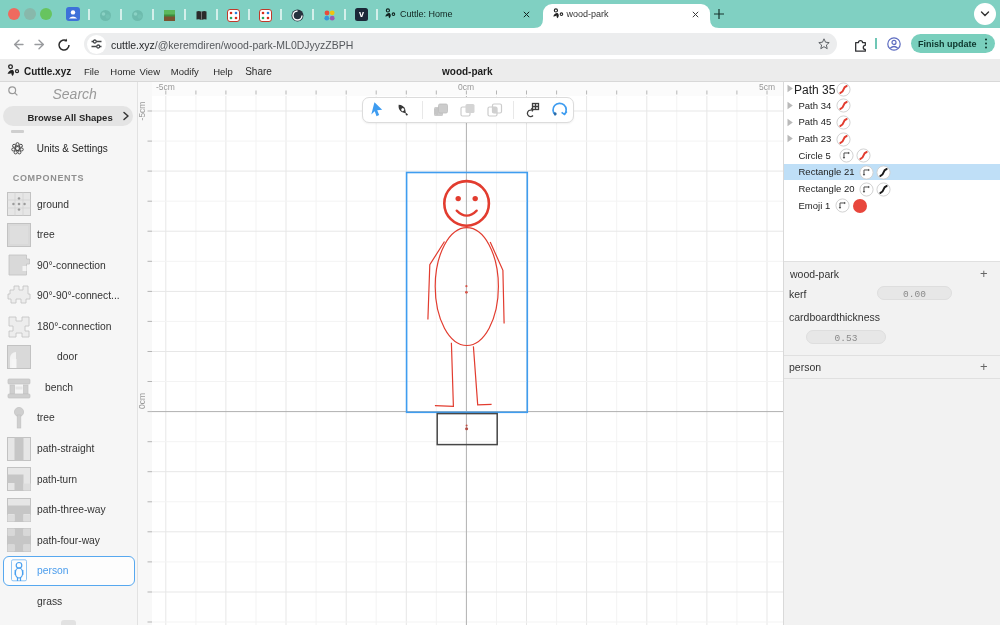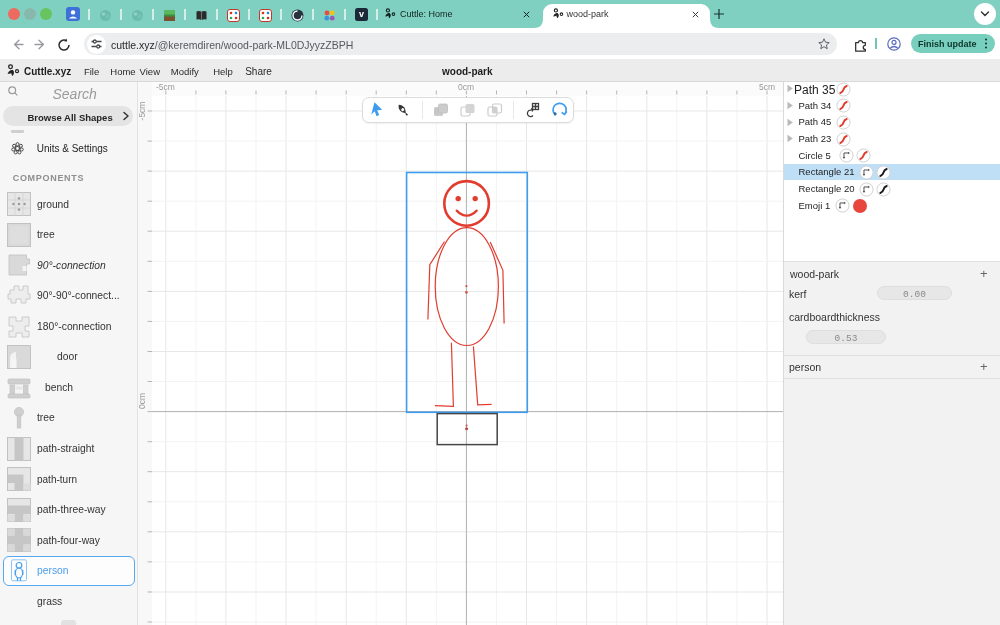--- a/index.html
+++ b/index.html
@@ -208,21 +208,21 @@
 <div class="abs" style="left:37px;top:198.6px;font-size:10.3px;color:#333;">ground</div>
 <svg class="abs" style="left:7px;top:222.85000000000002px;" width="24" height="24" viewBox="0 0 24 24">
       <rect x="0.5" y="0.5" width="23" height="23" fill="#d9d9d9" stroke="#c2c2c2"></rect>
       <rect x="3" y="3" width="18" height="18" fill="#dedede"></rect>
     </svg>
 <div class="abs" style="left:37px;top:229.2px;font-size:10.3px;color:#333;">tree</div>
 <svg class="abs" style="left:7px;top:253.40000000000003px;" width="24" height="24" viewBox="0 0 24 24">
       <path d="M2,2 H19.5 V6 H22.5 V11 H19.5 V22 H2 Z" fill="#d9d9d9" stroke="#c2c2c2" stroke-width="0.8"></path>
       <rect x="15.5" y="13" width="4" height="5" fill="#f3f3f3"></rect>
     </svg>
-<div class="abs" style="left:37px;top:259.7px;font-size:10.3px;color:#333;font-style:italic;">90°-connection</div>
+<div class="abs" style="left:37px;top:259.7px;font-size:10.3px;color:#333;">90°-connection</div>
 <svg class="abs" style="left:7px;top:283.95000000000005px;" width="24" height="24" viewBox="0 0 24 24">
       <path d="M3,6 H7 V2 H12 V6 H16 V2 H21 V10 H23 V15 H19 V19 H14 V15 H9 V19 H4 V15 H1 V10 H3 Z" fill="#ededed" stroke="#c2c2c2" stroke-width="0.8"></path>
     </svg>
 <div class="abs" style="left:37px;top:290.3px;font-size:10.3px;color:#333;">90°-90°-connect...</div>
 <svg class="abs" style="left:7px;top:314.5px;" width="24" height="24" viewBox="0 0 24 24">
       <path d="M2,2 H9 V6 H15 V2 H22 V11 H18 V16 H22 V22 H15 V18 H9 V22 H2 V16 H6 V11 H2 Z" fill="#ededed" stroke="#c2c2c2" stroke-width="0.8"></path>
     </svg>
 <div class="abs" style="left:37px;top:320.8px;font-size:10.3px;color:#333;">180°-connection</div>
 <svg class="abs" style="left:7px;top:345.05px;" width="24" height="24" viewBox="0 0 24 24">
       <rect x="0.5" y="0.5" width="23" height="23" fill="#d9d9d9" stroke="#c2c2c2"></rect>

